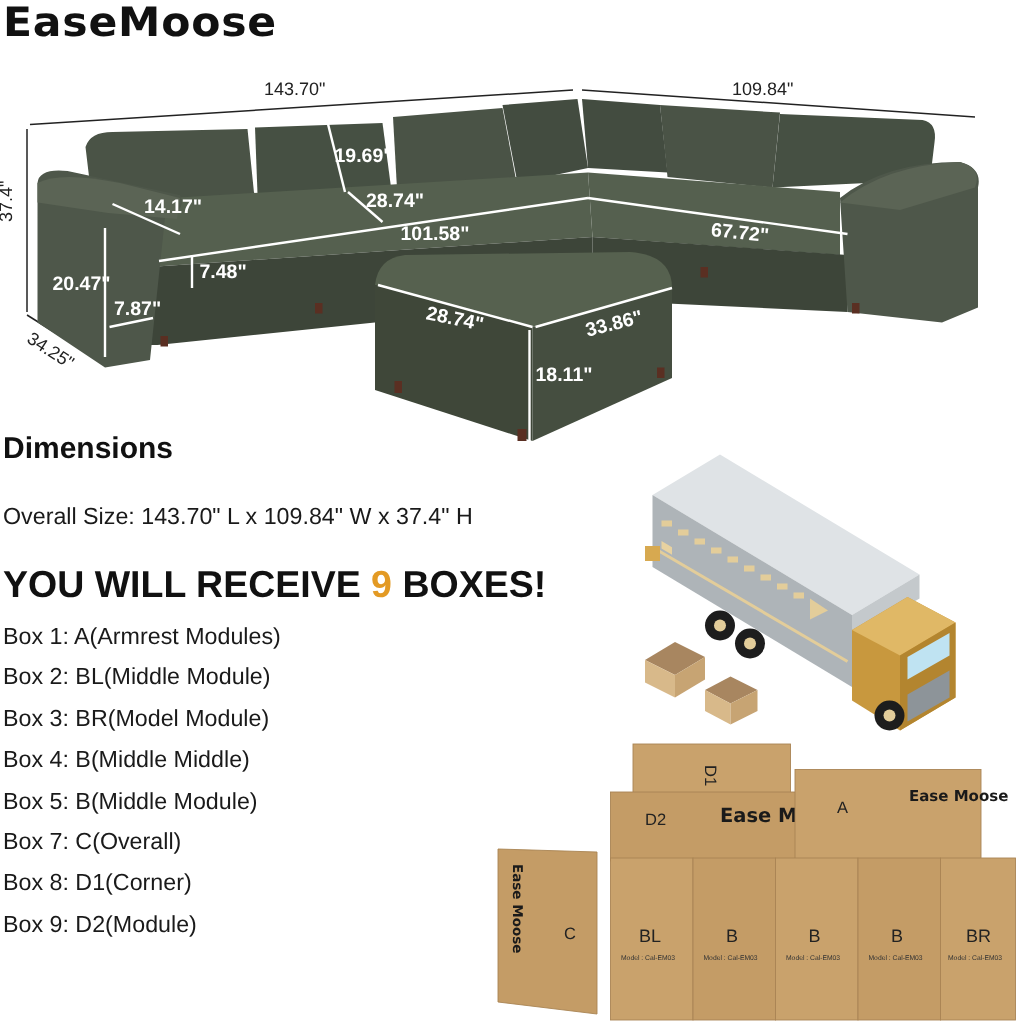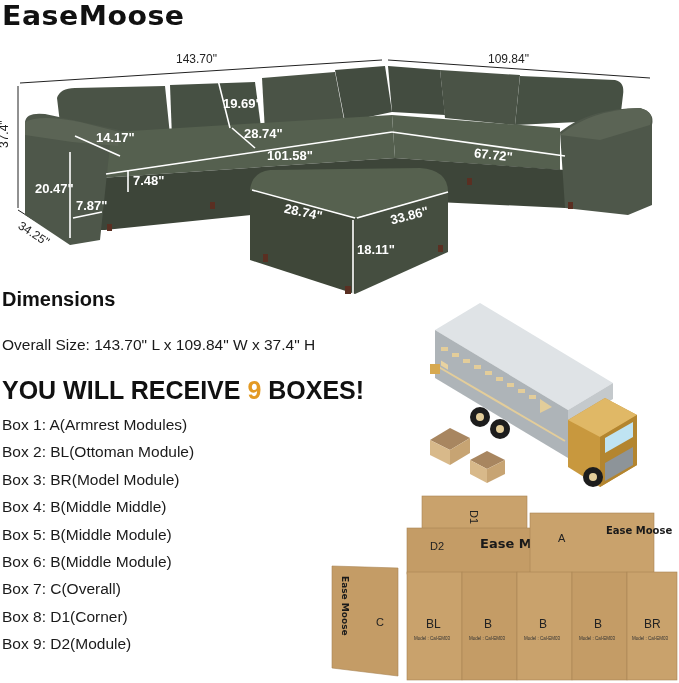--- a/index.html
+++ b/index.html
@@ -95,25 +95,24 @@
   <text class="dim-label" x="357" y="214">18.11"</text>
 </svg>
 
 <div class="abs heading">Dimensions</div>
 <div class="abs overall">Overall Size: 143.70" L x 109.84" W x 37.4" H</div>
 
 <div class="abs receive"><span>YOU WILL RECEIVE </span><span class="num">9</span><span> BOXES!</span></div>
 
 <ul class="abs box-list">
   <li>Box 1: A(Armrest Modules)</li>
-  <li>Box 2: BL(Ottoman Module)</li>
+  <li>Box 2: BL(Middle Module)</li>
   <li>Box 3: BR(Model Module)</li>
   <li>Box 4: B(Middle Middle)</li>
   <li>Box 5: B(Middle Module)</li>
-  <li>Box 6: B(Middle Module)</li>
   <li>Box 7: C(Overall)</li>
   <li>Box 8: D1(Corner)</li>
   <li>Box 9: D2(Module)</li>
 </ul>
 
 <svg class="abs truck-svg" viewBox="0 0 230 200" xmlns="http://www.w3.org/2000/svg">
   <path d="M10 35 L55 8 L188 88 L143 115 Z" fill="#dfe3e6"></path>
   <path d="M10 35 L143 115 L143 163 L10 83 Z" fill="#aeb4b8"></path>
   <path d="M143 115 L188 88 L188 104 L143 131 Z" fill="#c4c9cc"></path>
   <g fill="#e8d2a0">

